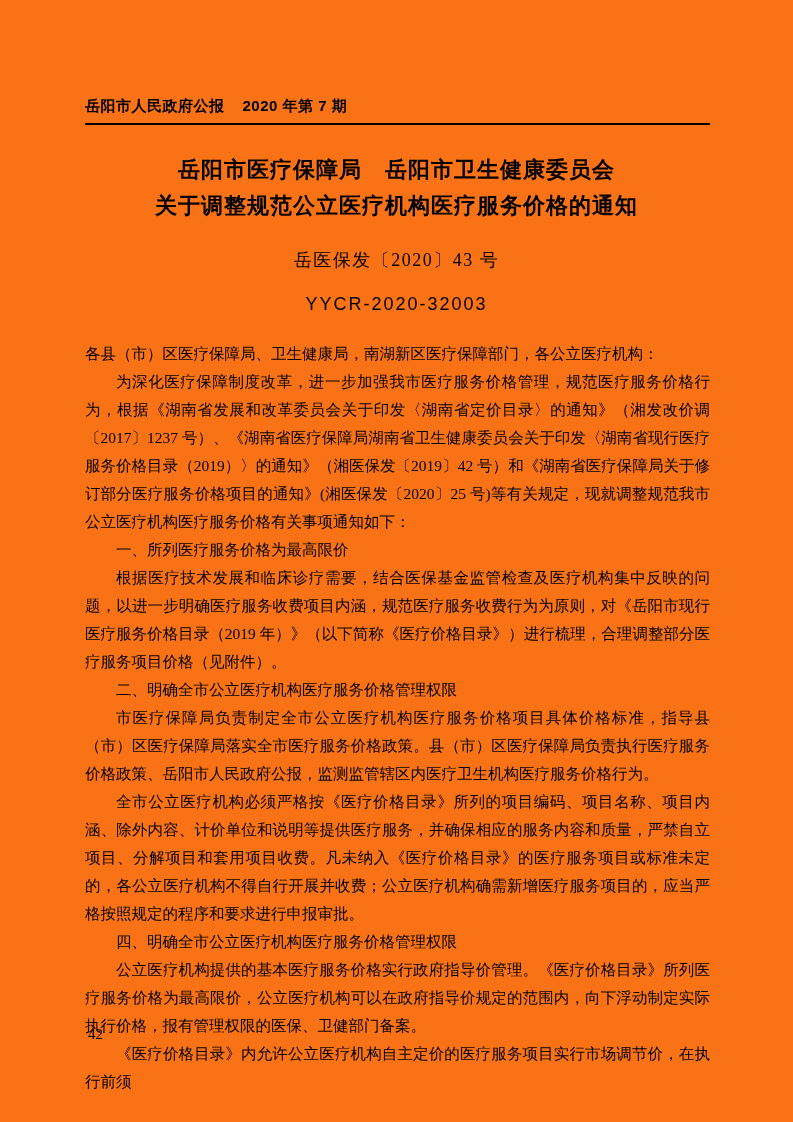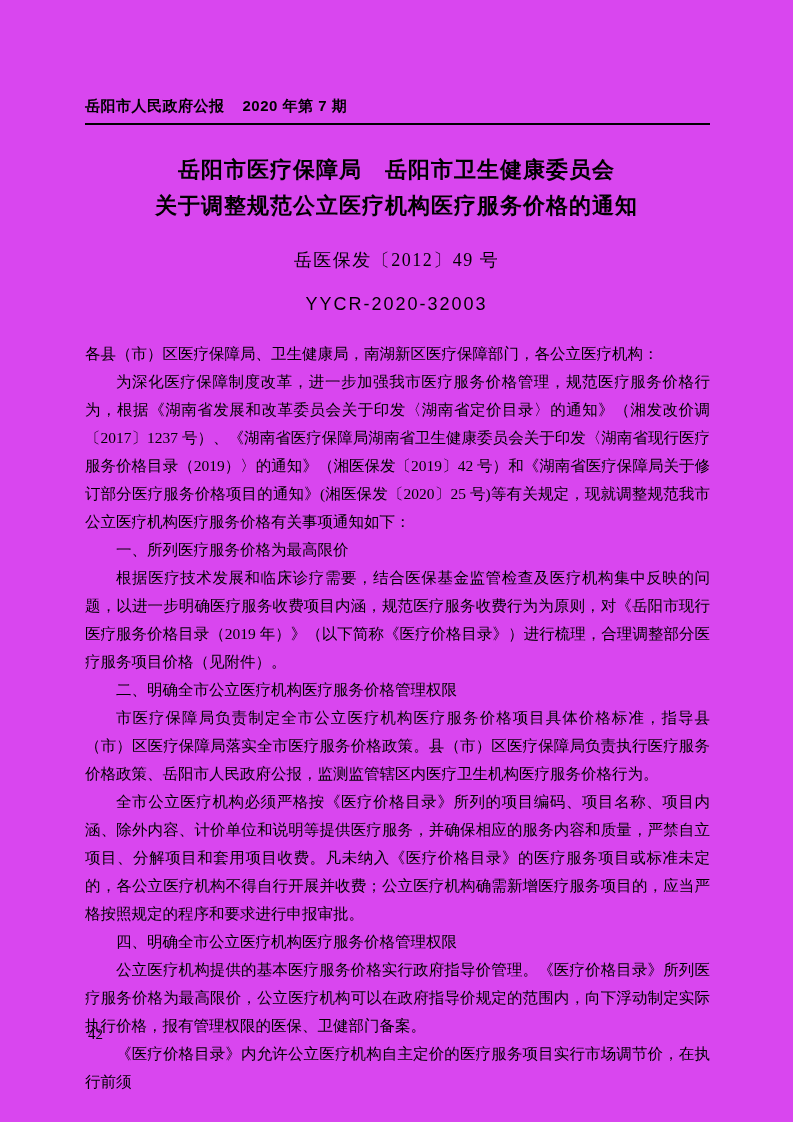--- a/index.html
+++ b/index.html
@@ -5,21 +5,21 @@
   html, body {
     margin: 0;
     padding: 0;
     background: #ffffff;
   }
   .page {
     position: relative;
     width: 793px;
     height: 1122px;
     margin: 0 auto;
-    background: #d946ef;
+    background: #f97316;
     overflow: hidden;
     color: #1a1a1a;
     font-family: "Liberation Serif", "DejaVu Serif", serif;
   }
   .masthead {
     margin: 97px 83px 0 85px;
     padding-bottom: 7px;
     border-bottom: 2px solid #000000;
     display: flex;
     align-items: baseline;
@@ -86,21 +86,21 @@
   <div class="masthead">
     <span>岳阳市人民政府公报</span>
     <span>2020 年第 7 期</span>
   </div>
 
   <div class="doc-title">
     <div>岳阳市医疗保障局　岳阳市卫生健康委员会</div>
     <div>关于调整规范公立医疗机构医疗服务价格的通知</div>
   </div>
 
-  <div class="doc-number">岳医保发〔2012〕49 号</div>
+  <div class="doc-number">岳医保发〔2020〕43 号</div>
 
   <div class="serial-number">YYCR-2020-32003</div>
 
   <div class="doc-body">
       <p class="">各县（市）区医疗保障局、卫生健康局，南湖新区医疗保障部门，各公立医疗机构：</p>
       <p class="indent">为深化医疗保障制度改革，进一步加强我市医疗服务价格管理，规范医疗服务价格行为，根据《湖南省发展和改革委员会关于印发〈湖南省定价目录〉的通知》（湘发改价调〔2017〕1237 号）、《湖南省医疗保障局湖南省卫生健康委员会关于印发〈湖南省现行医疗服务价格目录（2019）〉的通知》（湘医保发〔2019〕42 号）和《湖南省医疗保障局关于修订部分医疗服务价格项目的通知》(湘医保发〔2020〕25 号)等有关规定，现就调整规范我市公立医疗机构医疗服务价格有关事项通知如下：</p>
       <p class="indent">一、所列医疗服务价格为最高限价</p>
       <p class="indent">根据医疗技术发展和临床诊疗需要，结合医保基金监管检查及医疗机构集中反映的问题，以进一步明确医疗服务收费项目内涵，规范医疗服务收费行为为原则，对《岳阳市现行医疗服务价格目录（2019 年）》（以下简称《医疗价格目录》）进行梳理，合理调整部分医疗服务项目价格（见附件）。</p>
       <p class="indent">二、明确全市公立医疗机构医疗服务价格管理权限</p>
       <p class="indent">市医疗保障局负责制定全市公立医疗机构医疗服务价格项目具体价格标准，指导县（市）区医疗保障局落实全市医疗服务价格政策。县（市）区医疗保障局负责执行医疗服务价格政策、岳阳市人民政府公报，监测监管辖区内医疗卫生机构医疗服务价格行为。</p>

